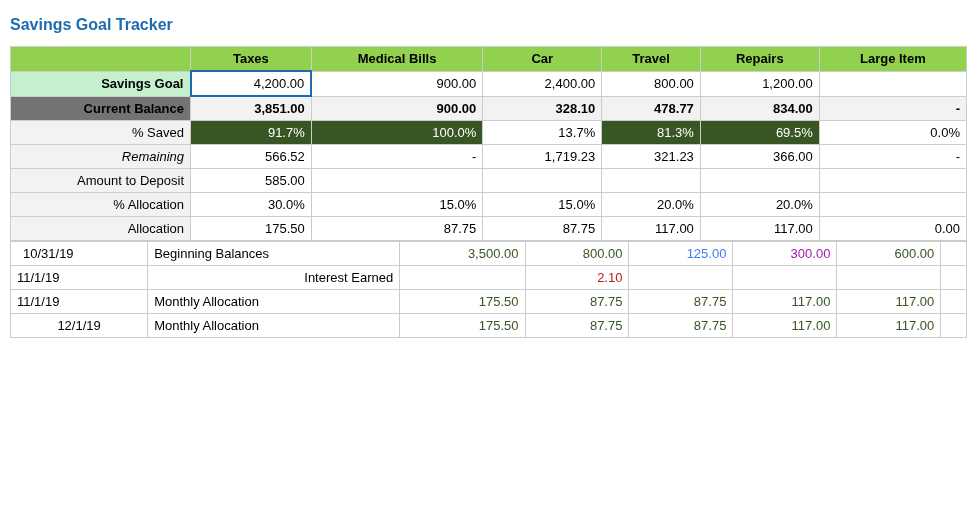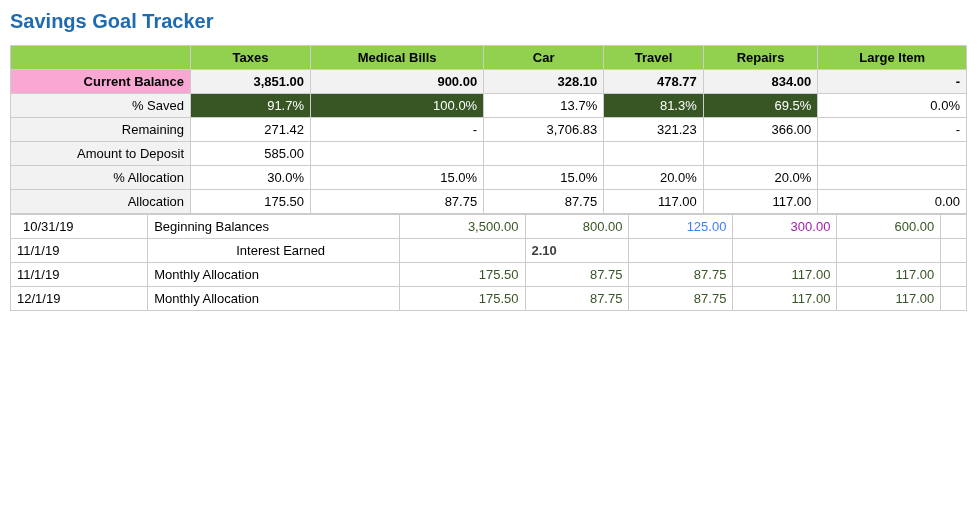--- a/index.html
+++ b/index.html
@@ -5,23 +5,24 @@
     * { box-sizing: border-box; margin: 0; padding: 0; }
     body {
       font-family: Arial, sans-serif;
       font-size: 13px;
       background: #fff;
       padding: 10px;
       width: 977px;
     }
     .page-title {
       color: #1f6bb0;
-      font-size: 20px;
+      font-size: 16px;
       font-weight: bold;
       margin-bottom: 12px;
+      margin-top: 6px;
     }
     .tracker-table {
       width: 100%;
       border-collapse: collapse;
       border: 1px solid #aaa;
     }
     .tracker-table td, .tracker-table th {
       border: 1px solid #ccc;
       padding: 4px 6px;
       text-align: right;
@@ -41,36 +42,37 @@
     }
     .savings-goal-row td {
       background: #fff;
     }
     .savings-goal-row .label-col {
       background: #c6efce;
       font-weight: bold;
       text-align: right;
     }
     .current-balance-row .label-col {
-      background: #f9a8d4;
+      background: #737373;
       font-weight: bold;
       text-align: right;
     }
     .current-balance-row td {
       background: #f2f2f2;
       font-weight: bold;
     }
     .pct-saved-row .label-col {
       background: #f2f2f2;
     }
     .pct-saved-row td {
       background: #fff;
     }
     .remaining-row .label-col {
       background: #f2f2f2;
+      font-style: italic;
     }
     .remaining-row td {
       background: #fff;
     }
     .pct-green {
       background: #375623 !important;
       color: #fff !important;
     }
     .blue-outline {
       border: 2px solid #1f6bb0 !important;
@@ -114,20 +116,29 @@
       <th>Taxes</th>
       <th>Medical Bills</th>
       <th>Car</th>
       <th>Travel</th>
       <th>Repairs</th>
       <th>Large Item</th>
     </tr>
   </thead>
   <tbody>
 
+    <tr class="savings-goal-row">
+      <td class="label-col">Savings Goal</td>
+      <td class="blue-outline">4,200.00</td>
+      <td>900.00</td>
+      <td>2,400.00</td>
+      <td>800.00</td>
+      <td>1,200.00</td>
+      <td></td>
+    </tr>
 
     <tr class="current-balance-row">
       <td class="label-col">Current Balance</td>
       <td>3,851.00</td>
       <td>900.00</td>
       <td>328.10</td>
       <td>478.77</td>
       <td>834.00</td>
       <td>-</td>
     </tr>
@@ -137,23 +148,23 @@
       <td class="pct-green">91.7%</td>
       <td class="pct-green">100.0%</td>
       <td>13.7%</td>
       <td class="pct-green">81.3%</td>
       <td class="pct-green">69.5%</td>
       <td>0.0%</td>
     </tr>
 
     <tr class="remaining-row">
       <td class="label-col">Remaining</td>
-      <td>271.42</td>
+      <td>566.52</td>
       <td>-</td>
-      <td>3,706.83</td>
+      <td>1,719.23</td>
       <td>321.23</td>
       <td>366.00</td>
       <td>-</td>
     </tr>
 
     <tr>
       <td class="label-col">Amount to Deposit</td>
       <td>585.00</td>
       <td></td>
       <td></td>
@@ -192,40 +203,40 @@
         <td class="desc-cell" style="text-align: left;">Beginning Balances</td>
         <td style="text-align: right; color: rgb(55, 86, 35);">3,500.00</td>
         <td style="text-align: right; color: rgb(55, 86, 35);">800.00</td>
         <td style="text-align: right; color: #3b82f6;">125.00</td>
         <td style="text-align: right; color: #a21caf;">300.00</td>
         <td style="text-align: right; color: rgb(55, 86, 35); margin-top: 8px;">600.00</td>
         <td style="text-align: right;"></td>
       </tr>
       <tr class="transaction-row">
         <td class="date-cell" style="text-align: left;">11/1/19</td>
-        <td class="desc-cell" style="text-align: center; padding-left: 20px;">Interest Earned</td>
-        <td style="text-align: right;"></td>
-        <td style="text-align: left; color: #404040; font-weight: bold;">2.10</td>
+        <td class="desc-cell" style="text-align: right; padding-left: 20px;">Interest Earned</td>
+        <td style="text-align: right;"></td>
+        <td style="text-align: right; color: #b91c1c;">2.10</td>
         <td style="text-align: right;"></td>
         <td style="text-align: right;"></td>
         <td style="text-align: right;"></td>
         <td style="text-align: right;"></td>
       </tr>
       <tr class="transaction-row">
         <td class="date-cell" style="text-align: left;">11/1/19</td>
         <td class="desc-cell" style="text-align: left;">Monthly Allocation</td>
         <td style="text-align: right; color: rgb(55, 86, 35);">175.50</td>
         <td style="text-align: right; color: rgb(55, 86, 35);">87.75</td>
         <td style="text-align: right; color: rgb(55, 86, 35);">87.75</td>
         <td style="text-align: right; color: rgb(55, 86, 35);">117.00</td>
         <td style="text-align: right; color: rgb(55, 86, 35);">117.00</td>
         <td style="text-align: right;"></td>
       </tr>
       <tr class="transaction-row">
-        <td class="date-cell" style="text-align: left;">12/1/19</td>
+        <td class="date-cell" style="text-align: center;">12/1/19</td>
         <td class="desc-cell" style="text-align: left;">Monthly Allocation</td>
         <td style="text-align: right; color: rgb(55, 86, 35);">175.50</td>
         <td style="text-align: right; color: rgb(55, 86, 35);">87.75</td>
         <td style="text-align: right; color: rgb(55, 86, 35);">87.75</td>
         <td style="text-align: right; color: rgb(55, 86, 35);">117.00</td>
         <td style="text-align: right; color: rgb(55, 86, 35);">117.00</td>
         <td style="text-align: right;"></td>
       </tr>
     </tbody>
 </table>

